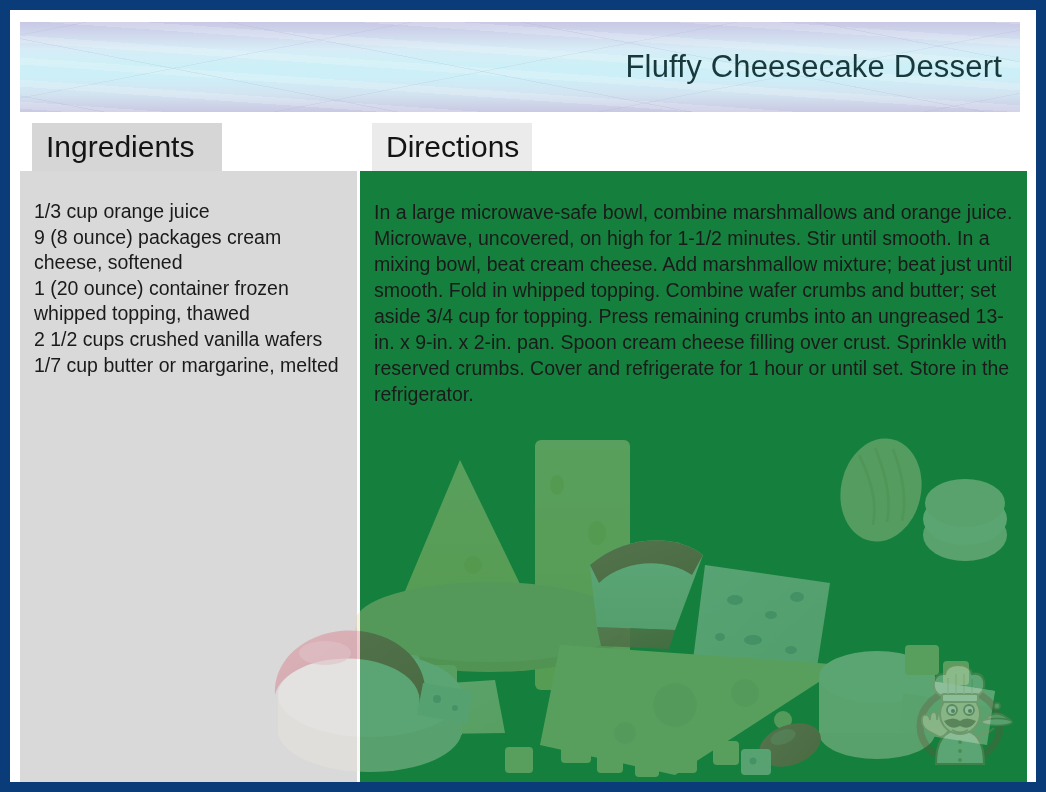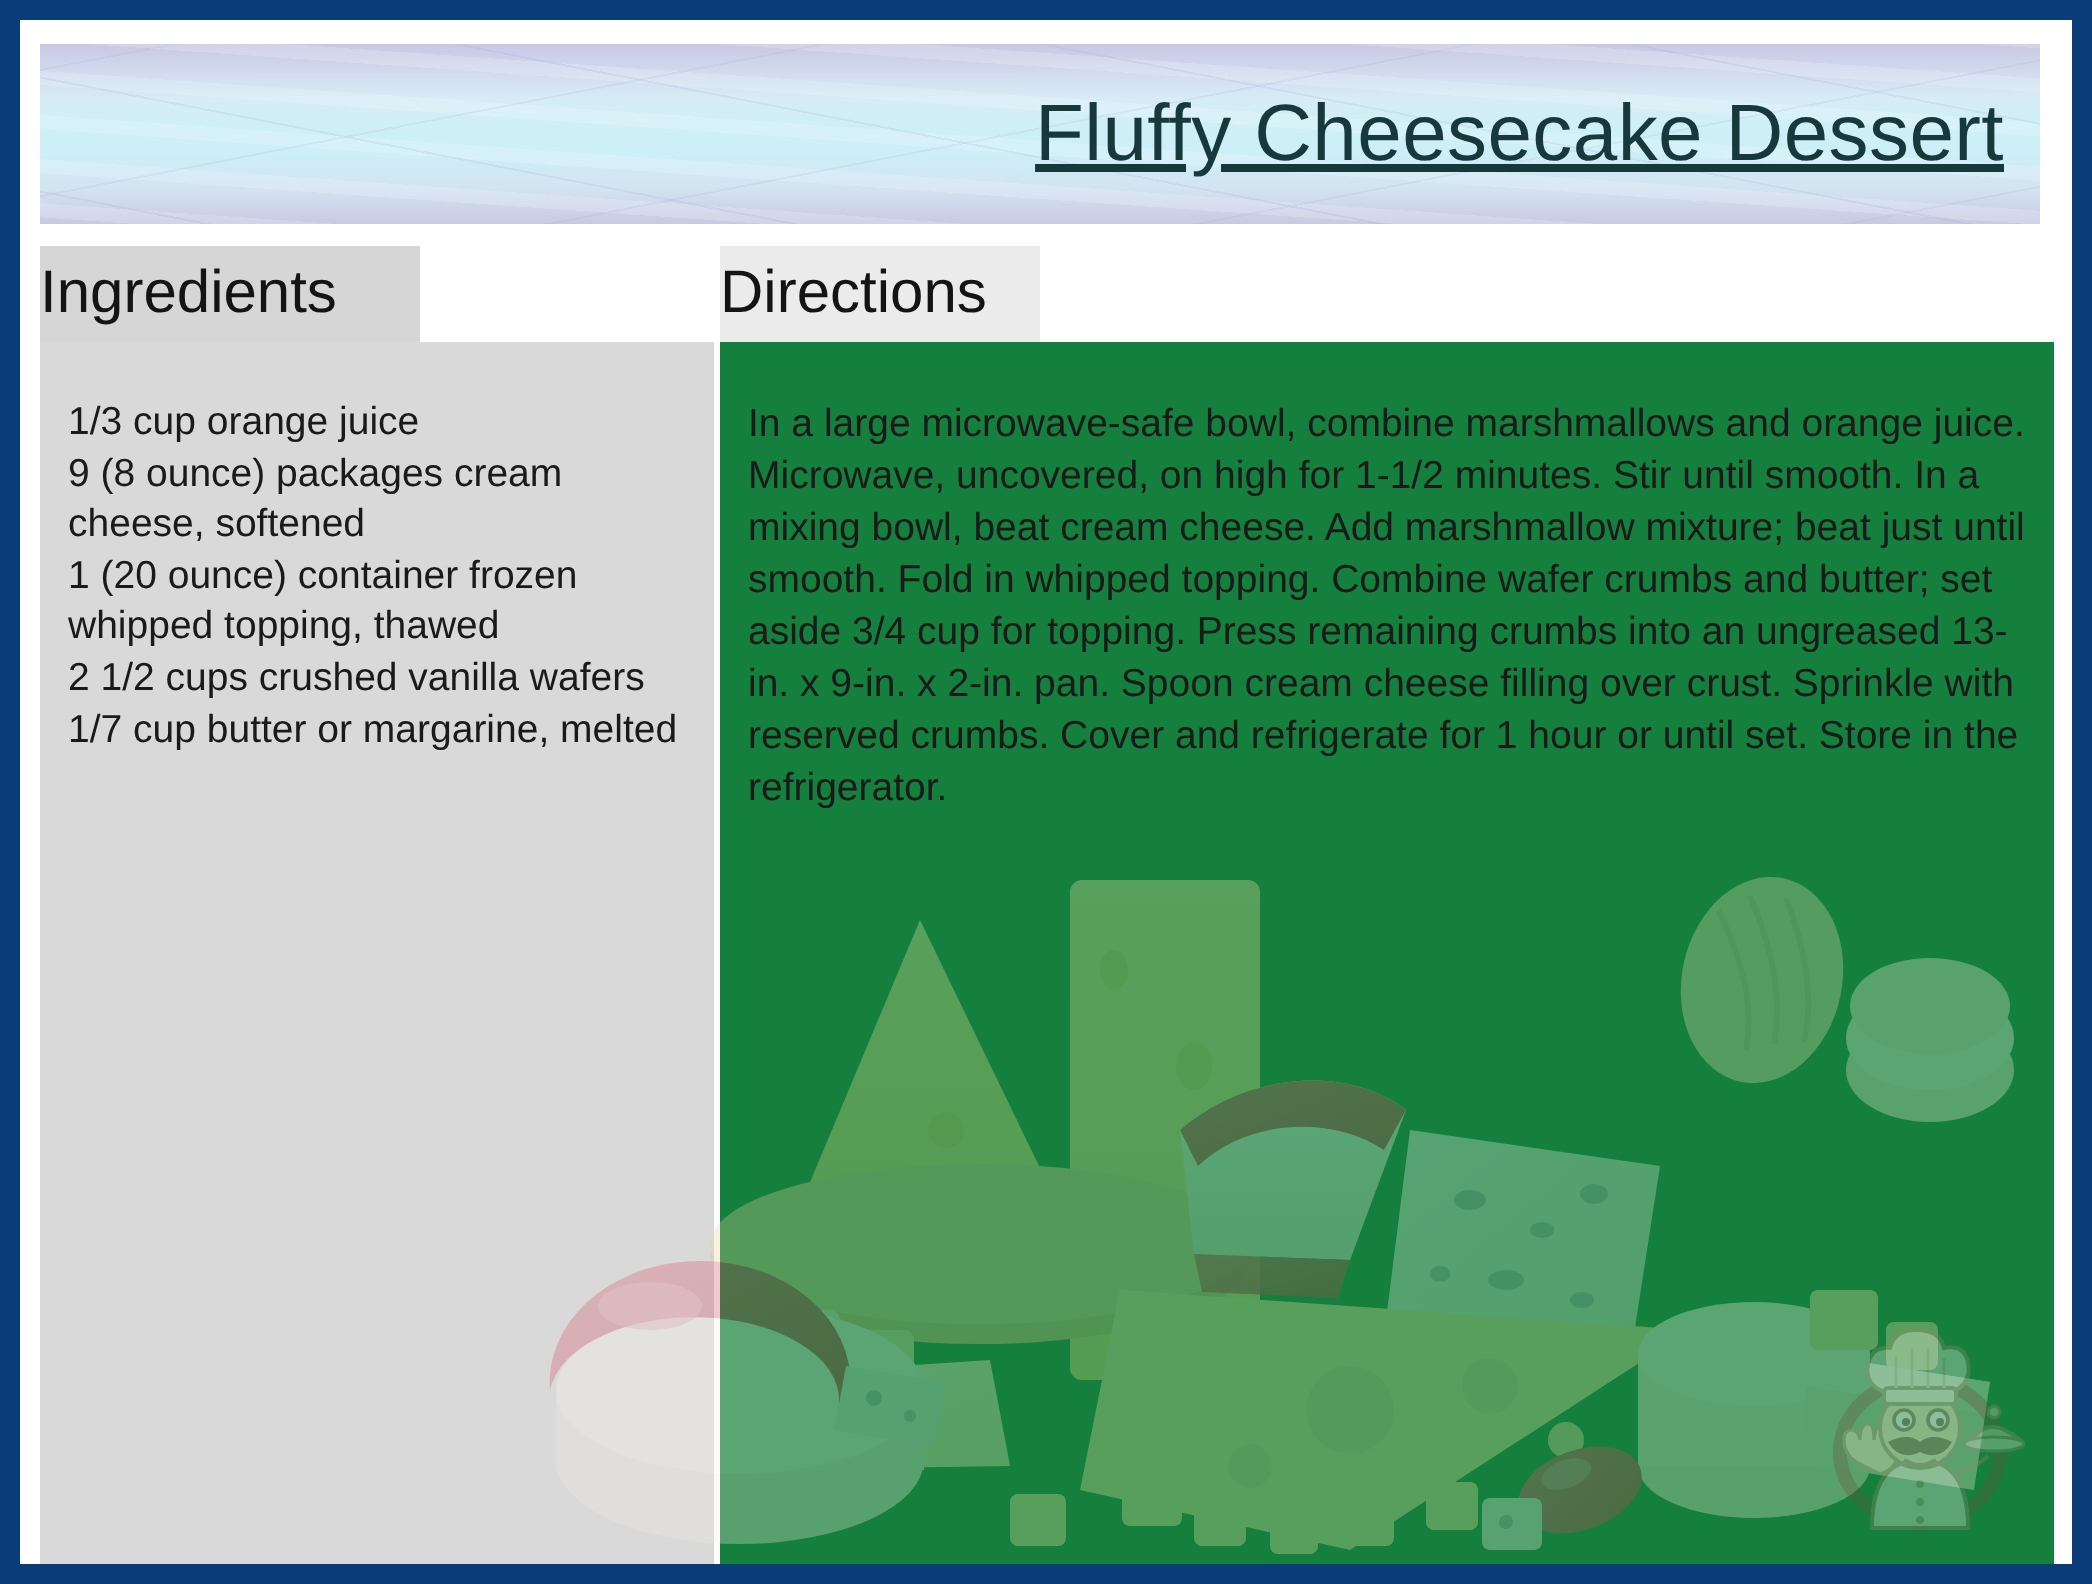--- a/index.html
+++ b/index.html
@@ -76,26 +76,25 @@
         rgba(255,255,255,.34) 0px,
         rgba(255,255,255,.34) 7px,
         rgba(255,255,255,0) 7px,
         rgba(255,255,255,0) 22px);
   }
   .banner-title {
     position: absolute;
     right: 18px;
     top: 50%;
     transform: translateY(-50%);
-    font-size: 40px;
+    font-size: 31px;
     line-height: 1.05;
     color: #17393c;
     white-space: nowrap;
     letter-spacing: .2px;
-    text-decoration: underline;
   }
 
   
   .food-photo {
     position: absolute;
     left: 195px;
     top: 405px;
     width: 810px;
     height: 365px;
     opacity: .30;
@@ -104,24 +103,25 @@
   .food-photo svg { display: block; width: 100%; height: 100%; }
 
   
   .panel {
     position: absolute;
     box-sizing: border-box;
   }
   .panel-head {
     position: absolute;
     top: 0;
-    left: 0;
+    left: 12px;
     height: 48px;
     display: flex;
     align-items: center;
+    padding-left: 14px;
     box-sizing: border-box;
     text-align: center;
   }
   .panel-head-text {
     font-size: 30px;
     color: #141414;
     line-height: 1;
     white-space: nowrap;
   }
   .panel-body {

